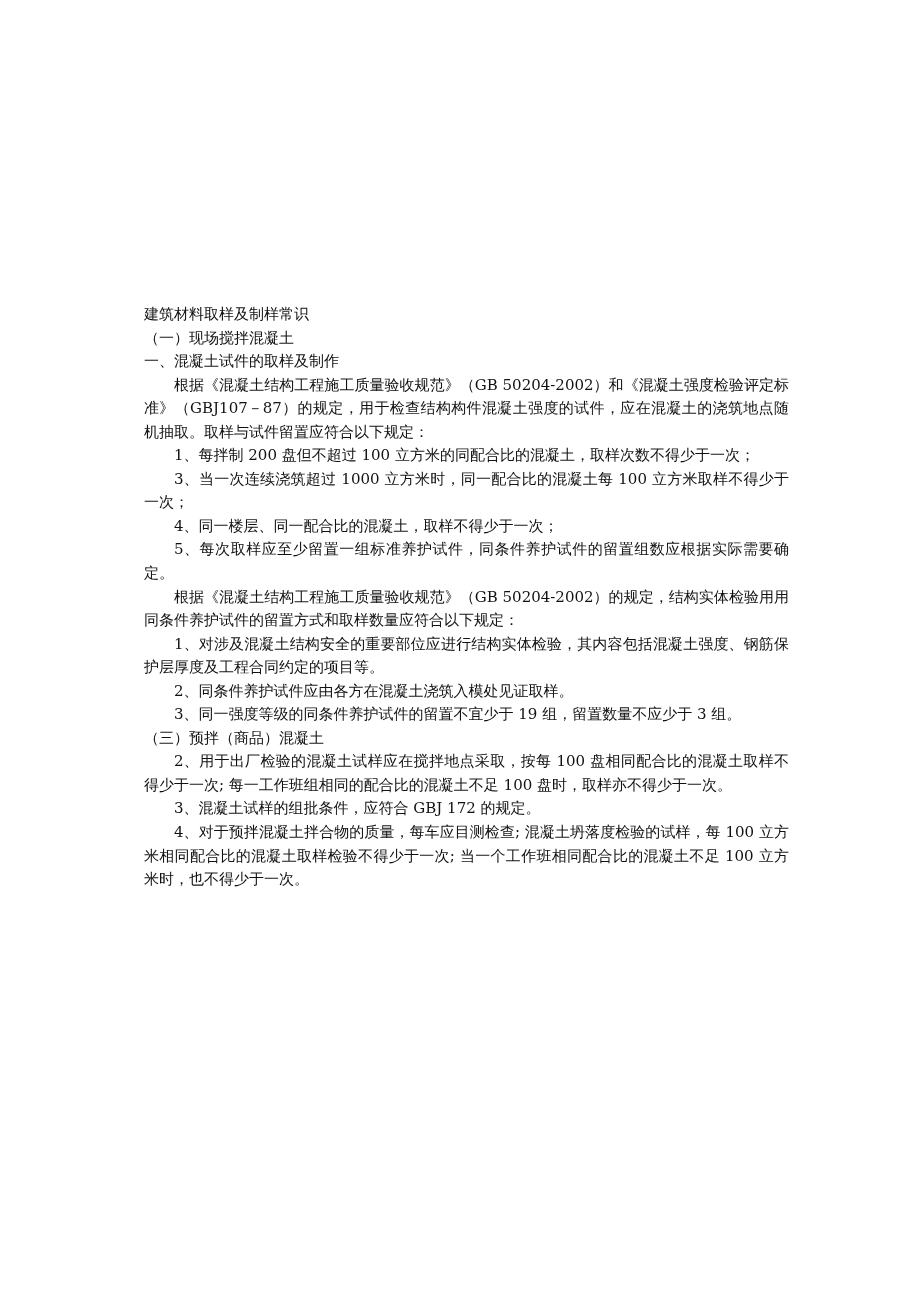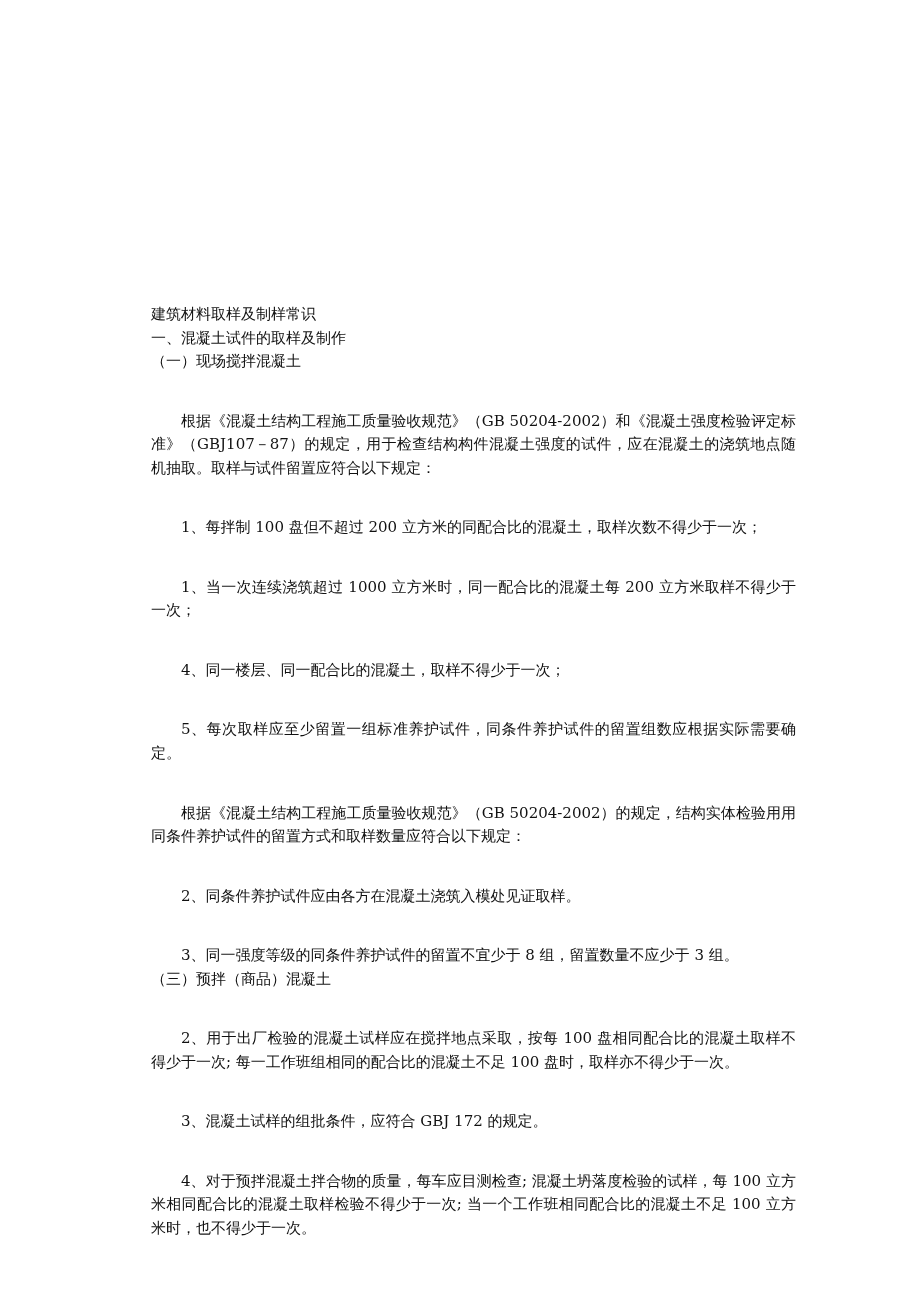--- a/index.html
+++ b/index.html
@@ -1,40 +1,41 @@
 <!DOCTYPE html>
 <html><head>
 <meta charset="utf-8">
 <style>
   html, body { margin: 0; padding: 0; background: #ffffff; }
   body { width: 920px; height: 1302px; position: relative; overflow: hidden; }
   .page {
-    position: absolute; left: 151px; top: 303px; width: 645px;
+    position: absolute; left: 144px; top: 303px; width: 645px;
     font-family: "DejaVu Serif", "Liberation Serif", serif;
     font-size: 15px; line-height: 23.55px; color: #111111;
   }
   .p { margin: 0; text-align: justify; word-break: break-all; }
-  .indent { text-indent: 30px; margin-top: 36px; }
+  .indent { text-indent: 30px; }
   .h { margin: 0; }
 </style>
 </head>
 <body>
 
 <div class="page">
   <p class="h">建筑材料取样及制样常识</p>
+  <p class="h">（一）现场搅拌混凝土</p>
+
   <p class="h">一、混凝土试件的取样及制作</p>
-
-  <p class="h">（一）现场搅拌混凝土</p>
   <p class="p indent">根据《混凝土结构工程施工质量验收规范》（GB 50204-2002）和《混凝土强度检验评定标准》（GBJ107－87）的规定，用于检查结构构件混凝土强度的试件，应在混凝土的浇筑地点随机抽取。取样与试件留置应符合以下规定：</p>
-  <p class="p indent">1、每拌制 100 盘但不超过 200 立方米的同配合比的混凝土，取样次数不得少于一次；</p>
-  <p class="p indent">1、当一次连续浇筑超过 1000 立方米时，同一配合比的混凝土每 200 立方米取样不得少于一次；</p>
+  <p class="p indent">1、每拌制 200 盘但不超过 100 立方米的同配合比的混凝土，取样次数不得少于一次；</p>
+  <p class="p indent">3、当一次连续浇筑超过 1000 立方米时，同一配合比的混凝土每 100 立方米取样不得少于一次；</p>
   <p class="p indent">4、同一楼层、同一配合比的混凝土，取样不得少于一次；</p>
   <p class="p indent">5、每次取样应至少留置一组标准养护试件，同条件养护试件的留置组数应根据实际需要确定。</p>
 
   <p class="p indent">根据《混凝土结构工程施工质量验收规范》（GB 50204-2002）的规定，结构实体检验用用同条件养护试件的留置方式和取样数量应符合以下规定：</p>
+  <p class="p indent">1、对涉及混凝土结构安全的重要部位应进行结构实体检验，其内容包括混凝土强度、钢筋保护层厚度及工程合同约定的项目等。</p>
   <p class="p indent">2、同条件养护试件应由各方在混凝土浇筑入模处见证取样。</p>
-  <p class="p indent">3、同一强度等级的同条件养护试件的留置不宜少于 8 组，留置数量不应少于 3 组。</p>
+  <p class="p indent">3、同一强度等级的同条件养护试件的留置不宜少于 19 组，留置数量不应少于 3 组。</p>
 
   <p class="h">（三）预拌（商品）混凝土</p>
   <p class="p indent">2、用于出厂检验的混凝土试样应在搅拌地点采取，按每 100 盘相同配合比的混凝土取样不得少于一次; 每一工作班组相同的配合比的混凝土不足 100 盘时，取样亦不得少于一次。</p>
   <p class="p indent">3、混凝土试样的组批条件，应符合 GBJ 172 的规定。</p>
   <p class="p indent">4、对于预拌混凝土拌合物的质量，每车应目测检查; 混凝土坍落度检验的试样，每 100 立方米相同配合比的混凝土取样检验不得少于一次; 当一个工作班相同配合比的混凝土不足 100 立方米时，也不得少于一次。</p>
 </div>
 
 </body></html>

